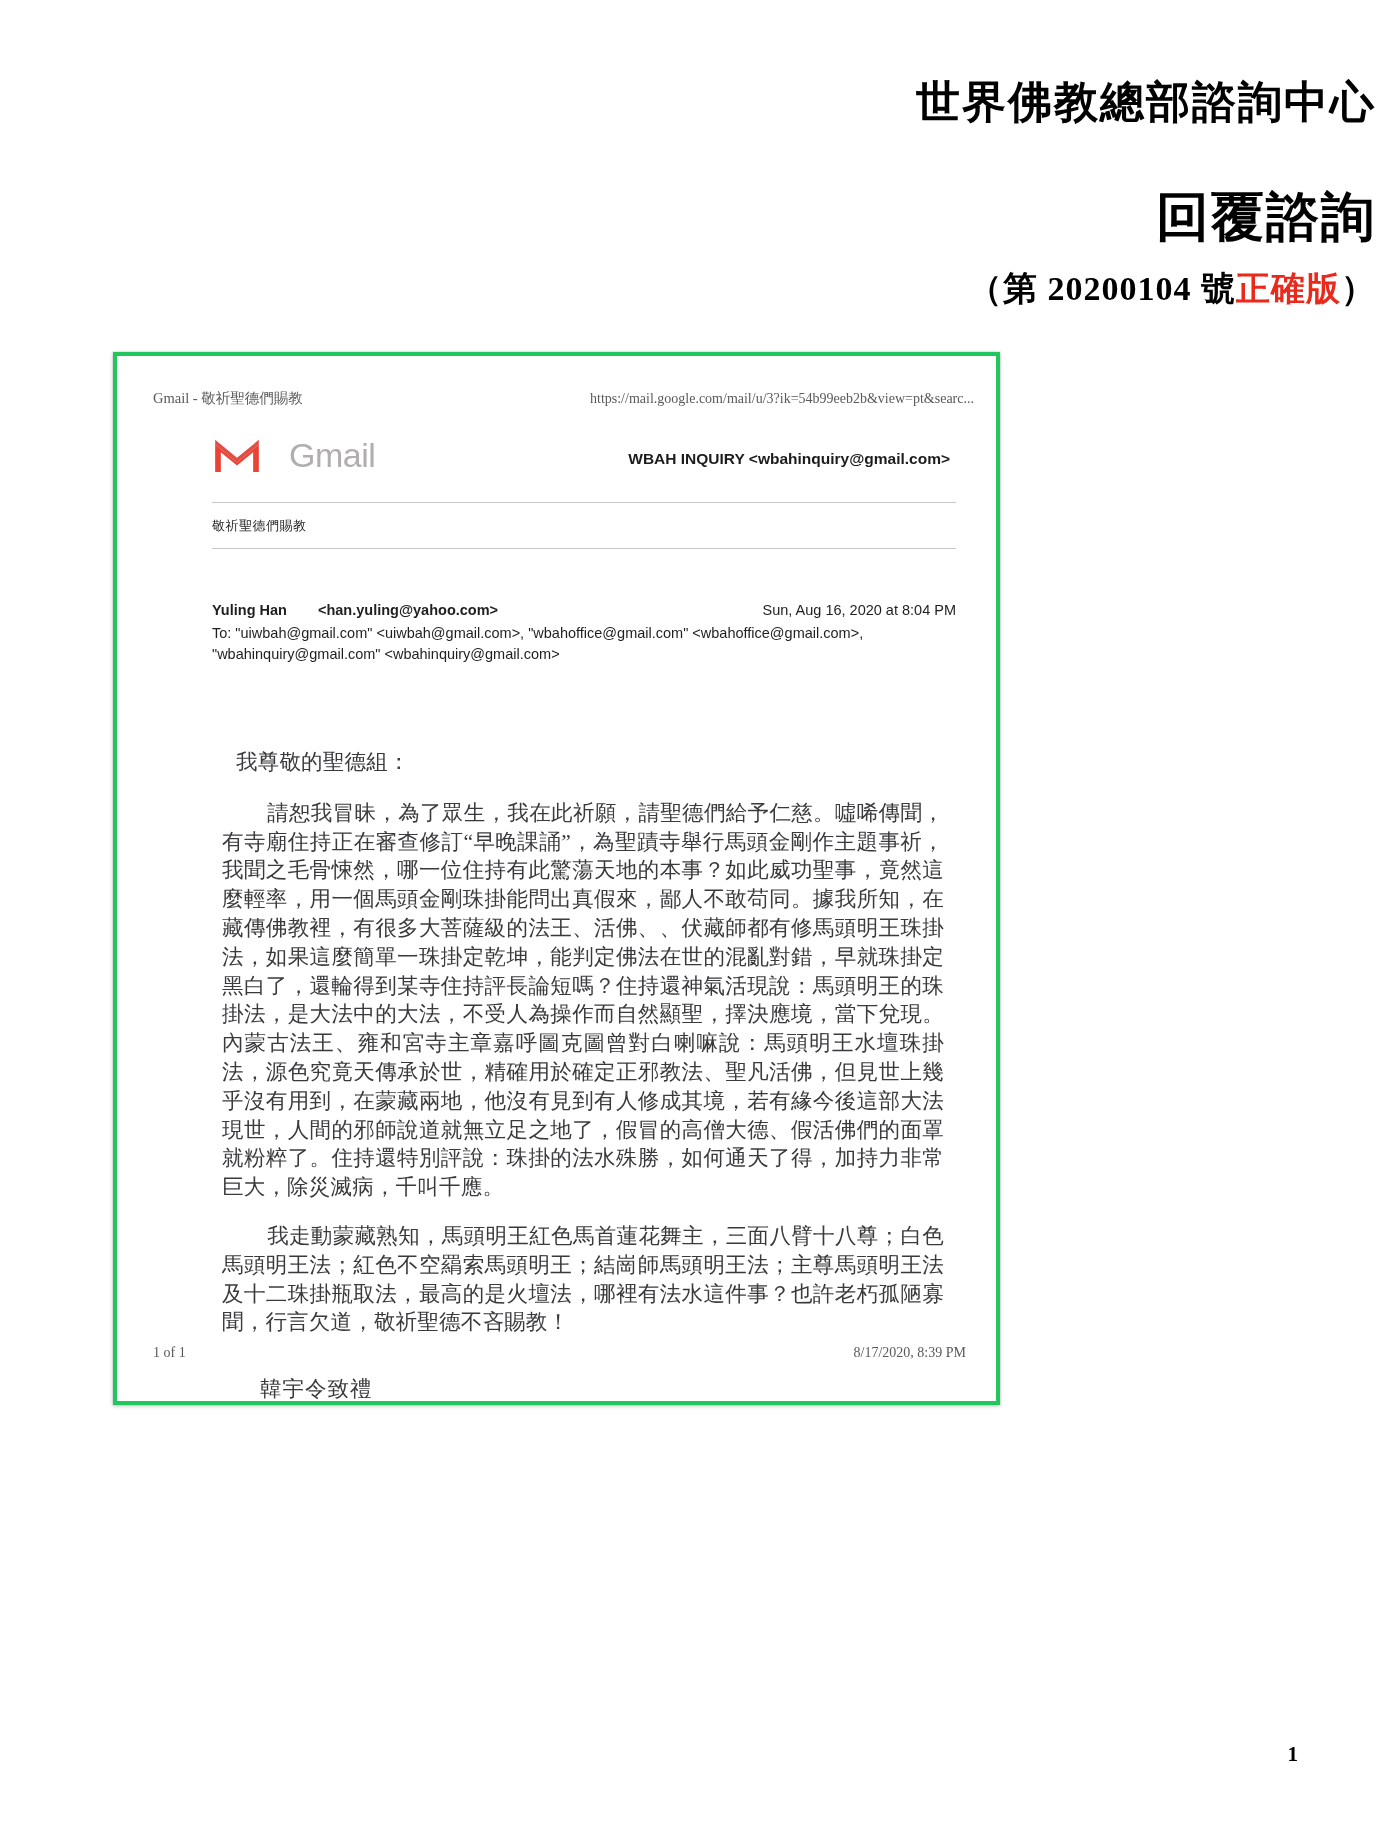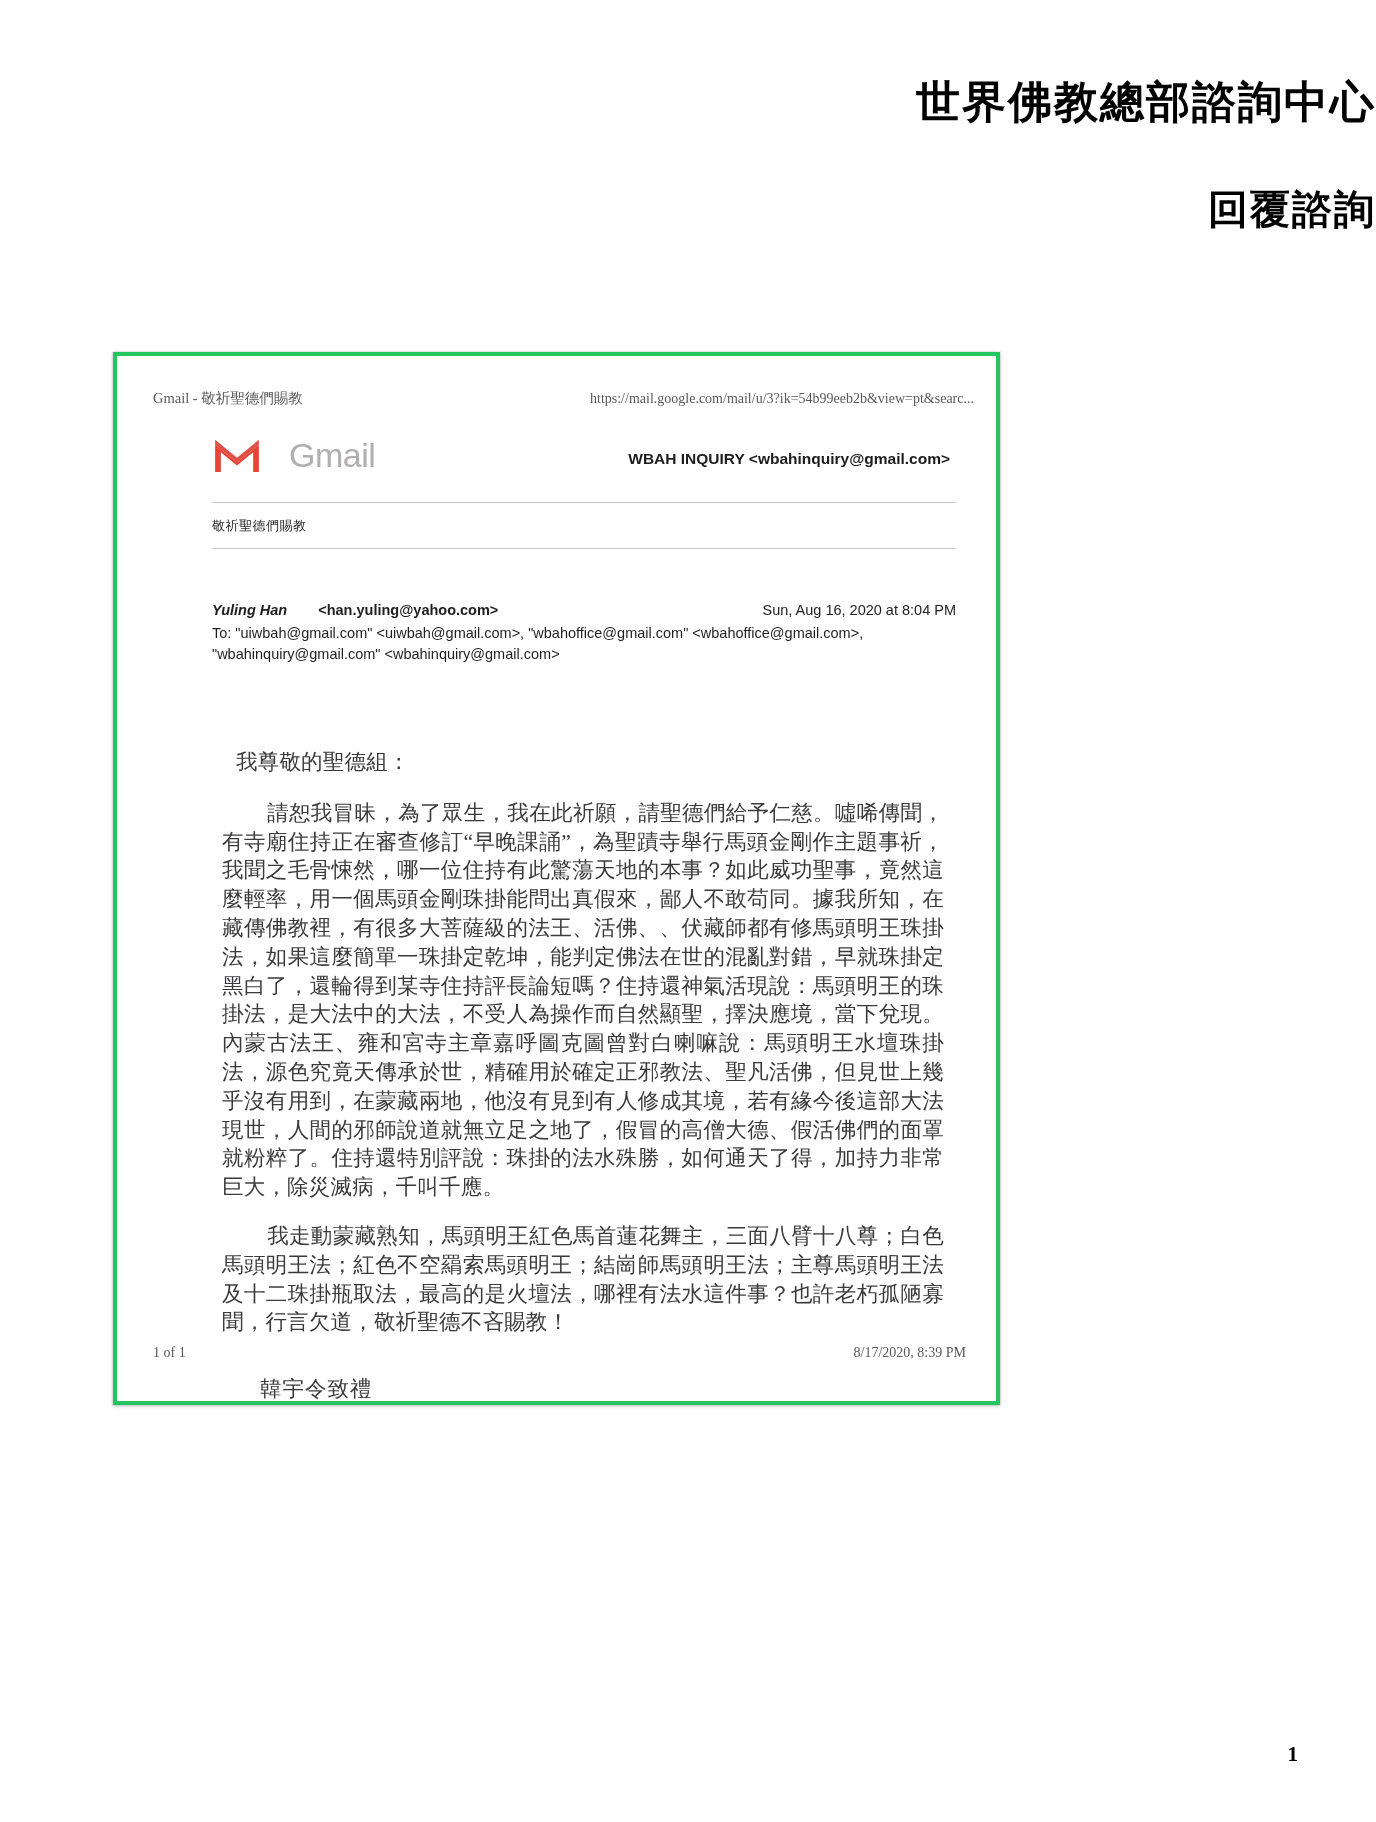--- a/index.html
+++ b/index.html
@@ -26,21 +26,21 @@
     font-family: "Liberation Serif", "DejaVu Serif", serif;
     font-weight: bold;
     font-size: 44px;
     letter-spacing: 2px;
     line-height: 1.15;
     margin: 0;
   }
   .doc-subtitle {
     font-family: "Liberation Serif", "DejaVu Serif", serif;
     font-weight: bold;
-    font-size: 40px;
+    font-size: 53px;
     letter-spacing: 2px;
     line-height: 1.15;
     margin: 58px 0 0 0;
     padding-left: 40px;
   }
   .doc-number-line {
     font-family: "Liberation Serif", "DejaVu Serif", serif;
     font-weight: bold;
     font-size: 34px;
     letter-spacing: 1px;
@@ -163,21 +163,21 @@
     font-family: "Liberation Sans", "DejaVu Sans", sans-serif;
     font-size: 14.5px;
     color: #1f1f1f;
     line-height: 1.42;
   }
   .meta-row-1 {
     display: flex;
     justify-content: space-between;
     align-items: baseline;
   }
-  .sender-name { font-weight: bold; font-style: italic; }
+  .sender-name { font-weight: bold; }
   .sender-addr { font-weight: bold; margin-left: 27px; }
   .msg-date { white-space: nowrap; }
   .meta-to { margin-top: 2px; }
   .meta-to-2 { margin-top: 1px; }
 
   
   .mail-body {
     position: absolute;
     top: 392px;
     left: 105px;
@@ -234,20 +234,23 @@
     font-weight: bold;
     color: #000;
   }
 </style>
 </head>
 <body>
 
 <div class="doc-header">
   <h1 class="doc-title">世界佛教總部諮詢中心</h1>
   <h2 class="doc-subtitle">回覆諮詢</h2>
+  <div class="doc-number-line">
+    <span>（第 20200104 號</span><span class="red">正確版</span><span>）</span>
+  </div>
 </div>
 
 <div class="scan-card">
   <div class="scan-inner">
 
     <div class="print-head">
       <span class="ph-left">Gmail - 敬祈聖德們賜教</span>
       <span class="ph-right">https://mail.google.com/mail/u/3?ik=54b99eeb2b&amp;view=pt&amp;searc...</span>
     </div>
 

